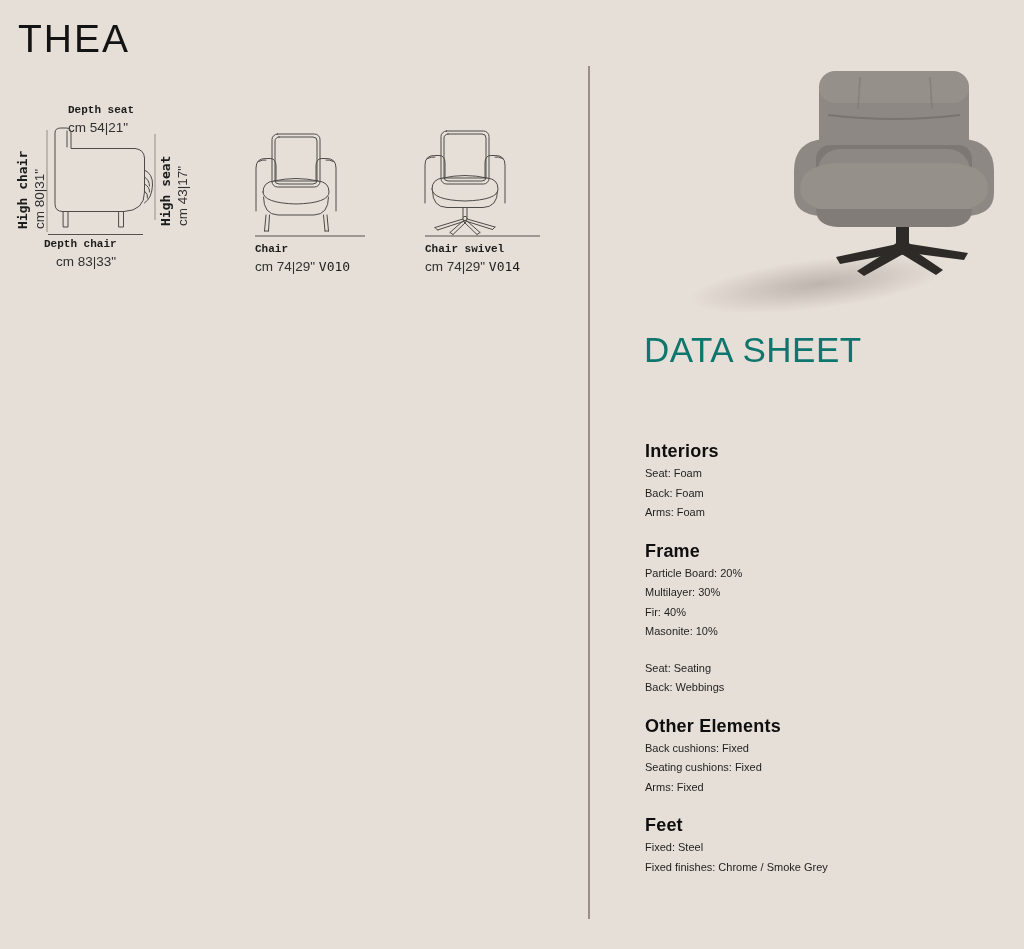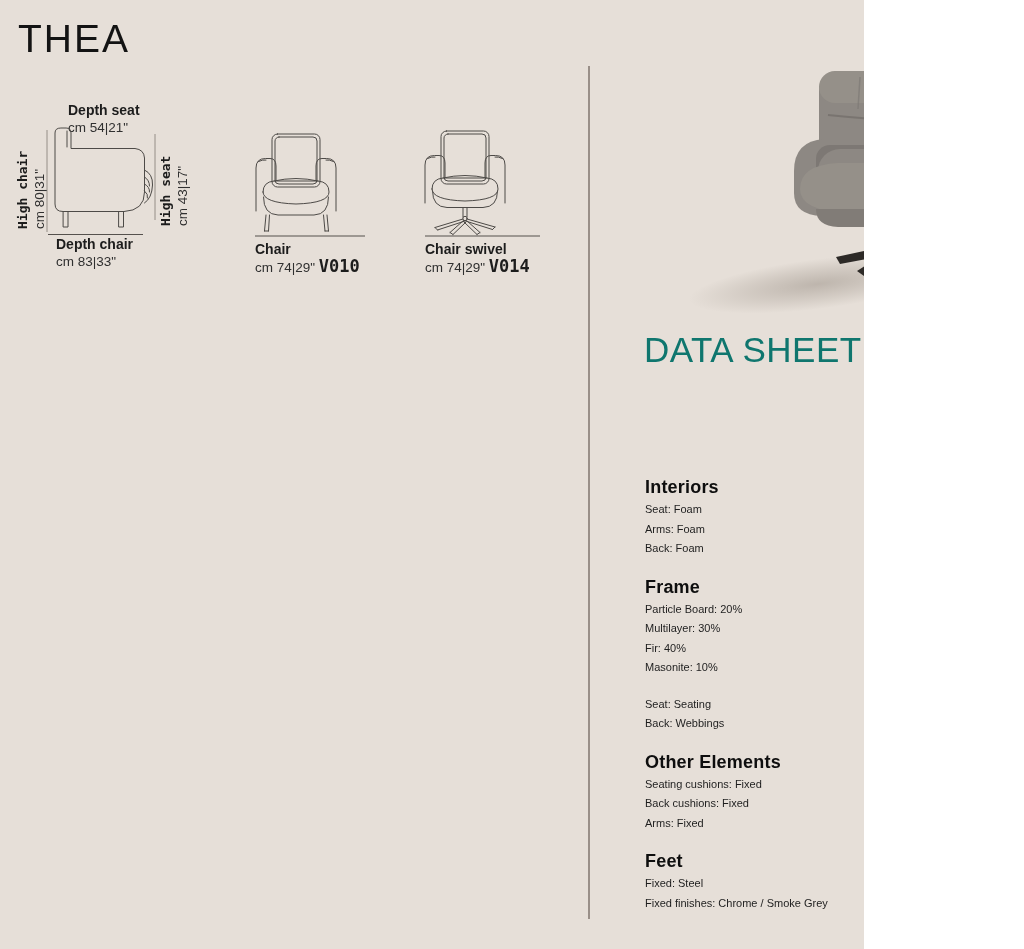--- a/index.html
+++ b/index.html
@@ -1,39 +1,39 @@
 <!DOCTYPE html>
 <html style="--bg: #e6dfd8; --text: #161616; --line: #4d4a47; --divider: #998f88; --fabric: #8d8883; --fabric-light: #959089; --fabric-dark: #7d7874; --fabric-deep: #817c77; --base-metal: #2d2a27; --shadow: #6f6459;"><head>
 <meta charset="utf-8">
 <style>
   html,body{margin:0;padding:0;}
   #page{
-    position:relative;width:864px;height:949px;overflow:hidden;
+    position:relative;width:1024px;height:949px;overflow:hidden;
     background:var(--bg,#e6dfd8);
     font-family:"Liberation Sans",sans-serif;color:var(--text,#161616);
   }
   .title{position:absolute;left:18px;top:16px;margin:0;font-size:39px;line-height:46px;
     font-weight:400;letter-spacing:2px;color:#131313;}
-  .lbl{position:absolute;font-family:Liberation Sans, sans-serif;font-weight:700;
-    font-size:14px;color:#1c1c1c;white-space:nowrap;line-height:15px;}
+  .lbl{position:absolute;font-family:Liberation Mono, monospace;font-weight:700;
+    font-size:11px;color:#1c1c1c;white-space:nowrap;line-height:15px;}
   .val{position:absolute;font-size:13.5px;color:#303030;white-space:nowrap;line-height:15px;}
   .vlabel{position:absolute;transform:rotate(-90deg);transform-origin:0 0;
     white-space:nowrap;line-height:16.5px;}
   .mono-line{font-family:"DejaVu Sans Mono",monospace;font-weight:700;font-size:13px;color:#1c1c1c;}
   .val-line{font-size:13.5px;color:#303030;}
   .valrow{position:absolute;font-size:13.5px;color:#303030;white-space:nowrap;line-height:15px;}
-  .code{font-family:"DejaVu Sans Mono",monospace;font-weight:700;font-size:17px;color:#1c1c1c;}
+  .code{font-family:"DejaVu Sans Mono",monospace;font-weight:400;font-size:13px;color:#1c1c1c;}
   .diag{position:absolute;}
   .ln{fill:none;stroke:var(--line,#4d4a47);stroke-width:1;stroke-linecap:round;stroke-linejoin:round;}
   .ln-thin{fill:none;stroke:#8c8680;stroke-width:0.9;}
   .rule{stroke:#55514d;stroke-width:1;}
   .divider{position:absolute;left:588px;top:66px;width:2px;height:853px;background:var(--divider,#998f88);}
   .ds-heading{position:absolute;left:644px;top:330px;margin:0;font-size:35px;line-height:40px;
     font-weight:400;letter-spacing:0.5px;color:#0f766e;}
-  .specs{position:absolute;left:645px;top:440px;width:370px;margin-top:36px;}
+  .specs{position:absolute;left:645px;top:440px;width:370px;}
   .spec-section{margin:0 0 17px 0;}
   .spec-title{margin:0 0 2px 0;font-size:18px;line-height:22px;font-weight:700;color:#0e0e0e;letter-spacing:0.2px;}
   .spec-item{font-size:11px;line-height:19.5px;color:#1e1e1e;}
   
   .fabric{fill:var(--fabric,#8d8883);}
   .fabric-light{fill:var(--fabric-light,#959089);}
   .fabric-dark{fill:var(--fabric-dark,#7d7874);}
   .fabric-deep{fill:var(--fabric-deep,#817c77);}
   .metal{fill:var(--base-metal,#2d2a27);}
   .seam{stroke:#736e6a;fill:none;stroke-width:2;opacity:.75;}
@@ -66,21 +66,21 @@
     <path class="ln" d="M27,9 L27,25" stroke-width="0.9"></path>
     <path class="ln" d="M104.5,48 Q113,52 112.5,63 Q112,76 104.5,81"></path>
     <path class="ln" d="M104.5,55 Q109.5,58 109.5,64" stroke-width="0.8"></path>
     <path class="ln" d="M104.5,62 Q110,65 109.5,70" stroke-width="0.8"></path>
     <path class="ln" d="M104.5,69 Q108.5,72 107.5,76" stroke-width="0.8"></path>
     <rect class="ln" x="23.5" y="89.5" width="4.5" height="15.5"></rect>
     <rect class="ln" x="79" y="89.5" width="4.5" height="15.5"></rect>
     <line class="rule" x1="8" y1="112.5" x2="103" y2="112.5"></line>
   </svg>
 
-  <div class="lbl" style="left:56px;top:237px">Depth chair</div>
+  <div class="lbl" style="left:44px;top:237px">Depth chair</div>
   <div class="val" style="left:56px;top:254px">cm 83|33"</div>
 
   <svg class="diag" style="left:250px;top:125px" width="120" height="112" viewBox="0 0 120 112">
     <rect class="ln" x="22" y="9" width="48" height="53" rx="5.5"></rect>
     <rect class="ln" x="25" y="12" width="42" height="47" rx="4" stroke-width="0.8"></rect>
     <path class="ln" d="M6,86 L6,43 Q6,33.5 15.5,33.5 L20,33.5 Q26,33.5 26,41 L26,55"></path>
     <path class="ln" d="M8.5,36.5 Q12.5,34.5 16,35" stroke-width="0.8"></path>
     <path class="ln" d="M86,86 L86,43 Q86,33.5 76.5,33.5 L72,33.5 Q66,33.5 66,41 L66,55"></path>
     <path class="ln" d="M83.5,36.5 Q79.5,34.5 76,35" stroke-width="0.8"></path>
     <path class="ln" d="M24,56 Q46,51 68,56"></path>
@@ -154,41 +154,41 @@
     </g>
   </svg>
 
   <h2 class="ds-heading">DATA SHEET</h2>
 
   <div class="specs">
 
     <div class="spec-section">
       <h3 class="spec-title">Interiors</h3>
       <div class="spec-item">Seat: Foam</div>
+      <div class="spec-item">Back: Foam</div>
       <div class="spec-item">Arms: Foam</div>
-      <div class="spec-item">Back: Foam</div>
     </div>
 
     <div class="spec-section">
       <h3 class="spec-title">Frame</h3>
       <div class="spec-item">Particle Board: 20%</div>
       <div class="spec-item">Multilayer: 30%</div>
       <div class="spec-item">Fir: 40%</div>
       <div class="spec-item">Masonite: 10%</div>
     </div>
 
     <div class="spec-section">
       <div class="spec-item">Seat: Seating</div>
       <div class="spec-item">Back: Webbings</div>
     </div>
 
     <div class="spec-section">
       <h3 class="spec-title">Other Elements</h3>
+      <div class="spec-item">Back cushions: Fixed</div>
       <div class="spec-item">Seating cushions: Fixed</div>
-      <div class="spec-item">Back cushions: Fixed</div>
       <div class="spec-item">Arms: Fixed</div>
     </div>
 
     <div class="spec-section">
       <h3 class="spec-title">Feet</h3>
       <div class="spec-item">Fixed: Steel</div>
       <div class="spec-item">Fixed finishes: Chrome / Smoke Grey</div>
     </div>
 
   </div>

